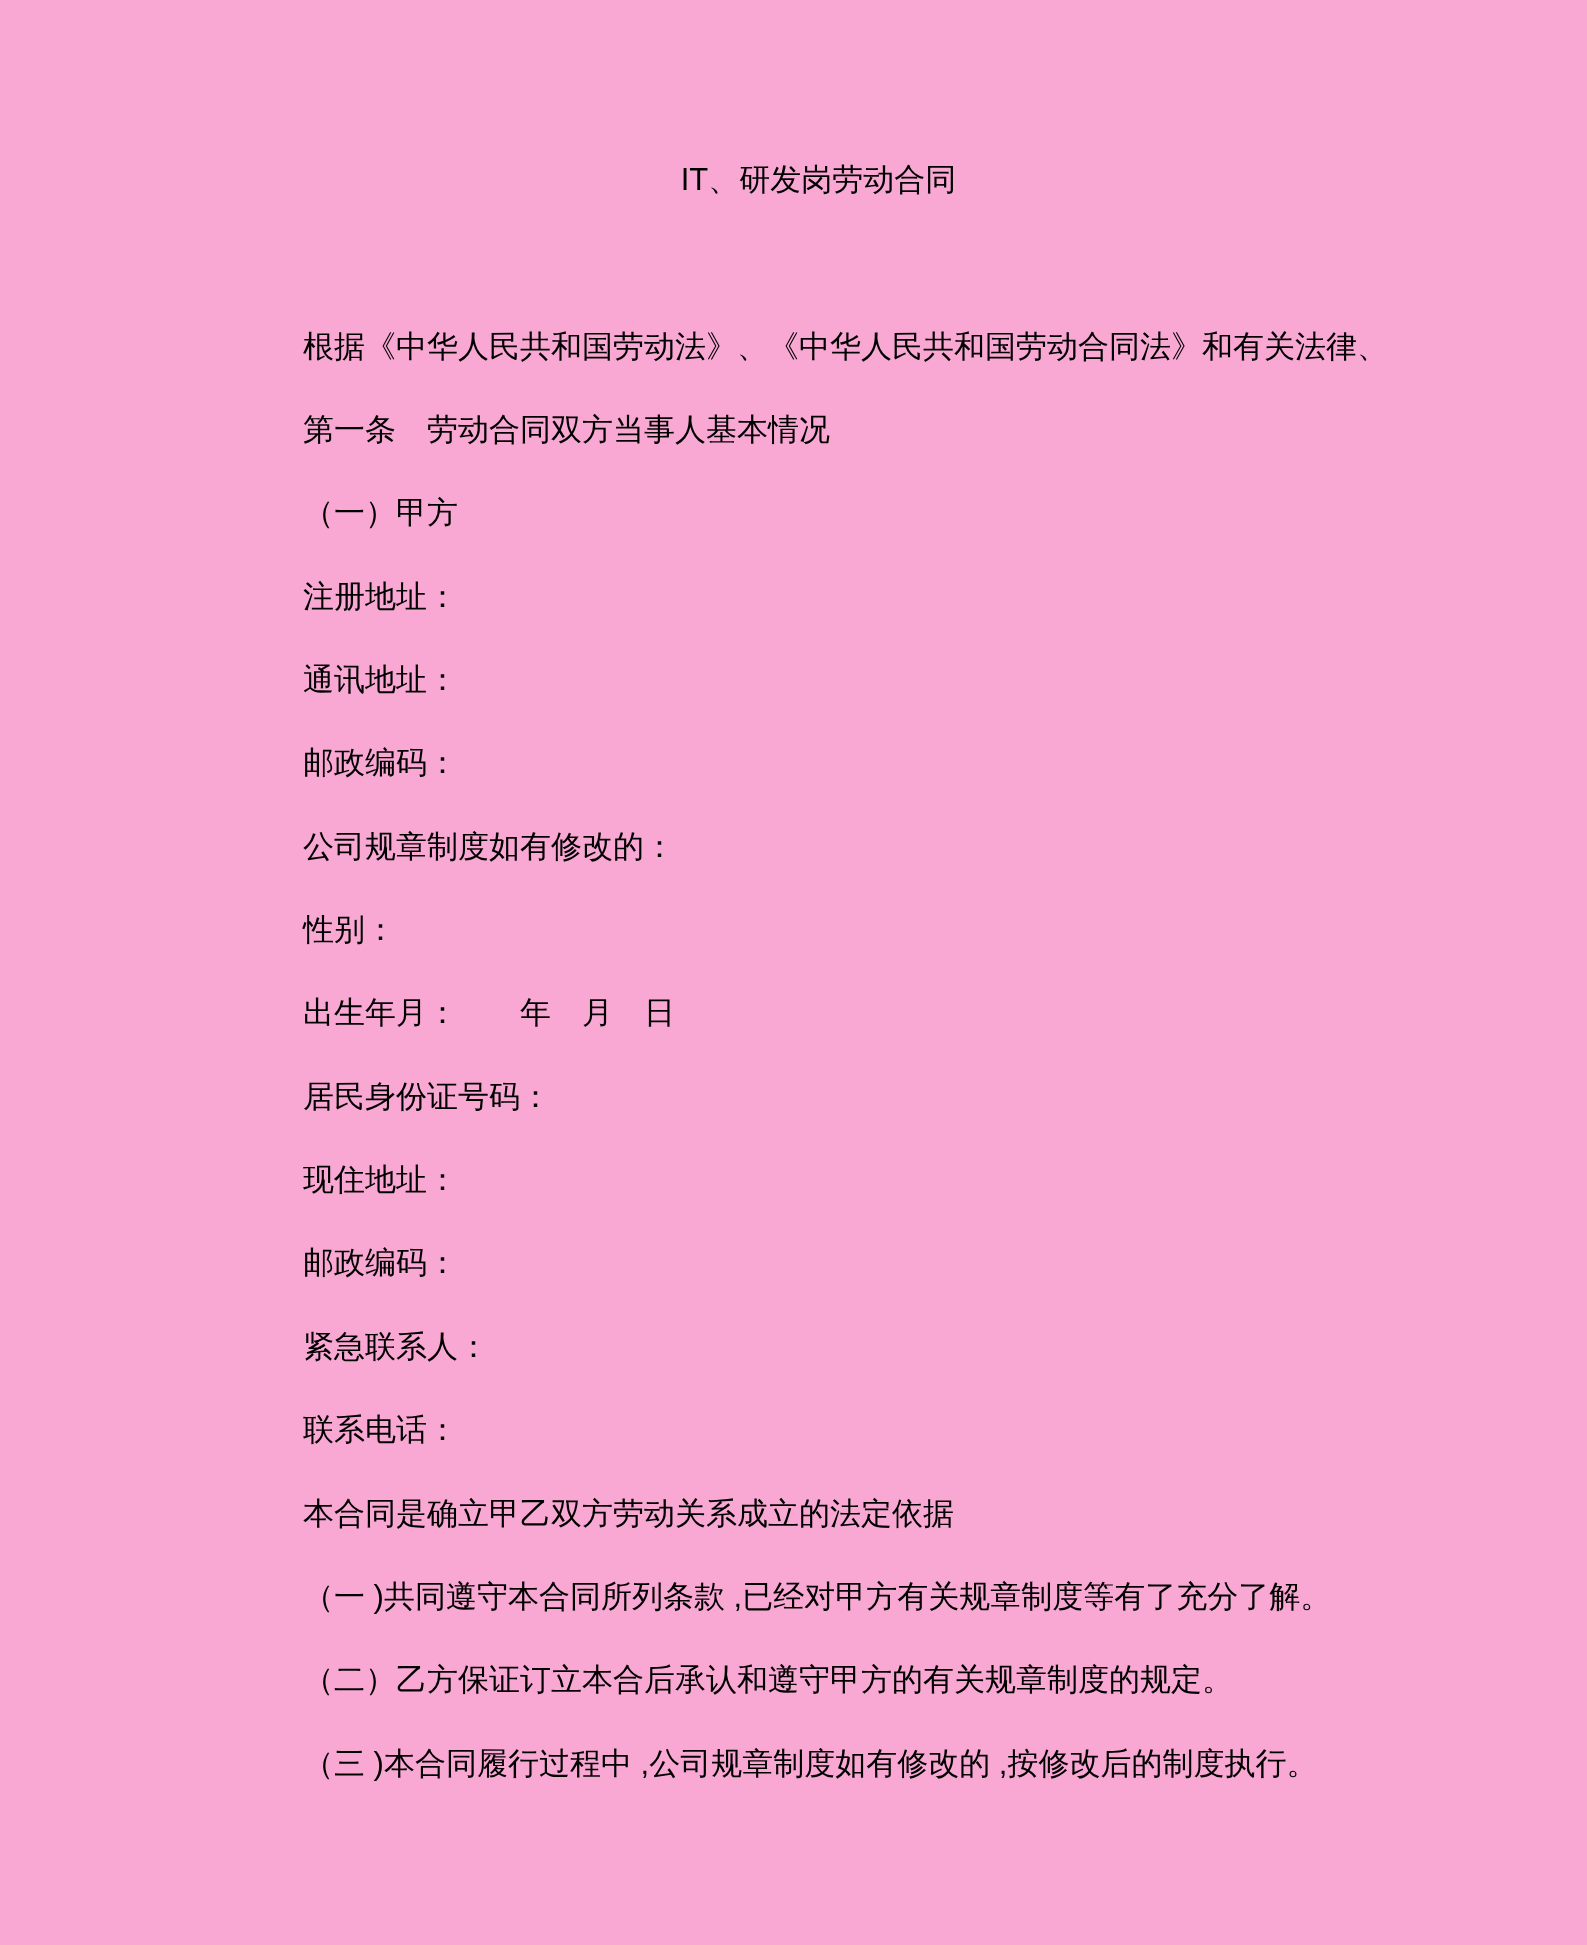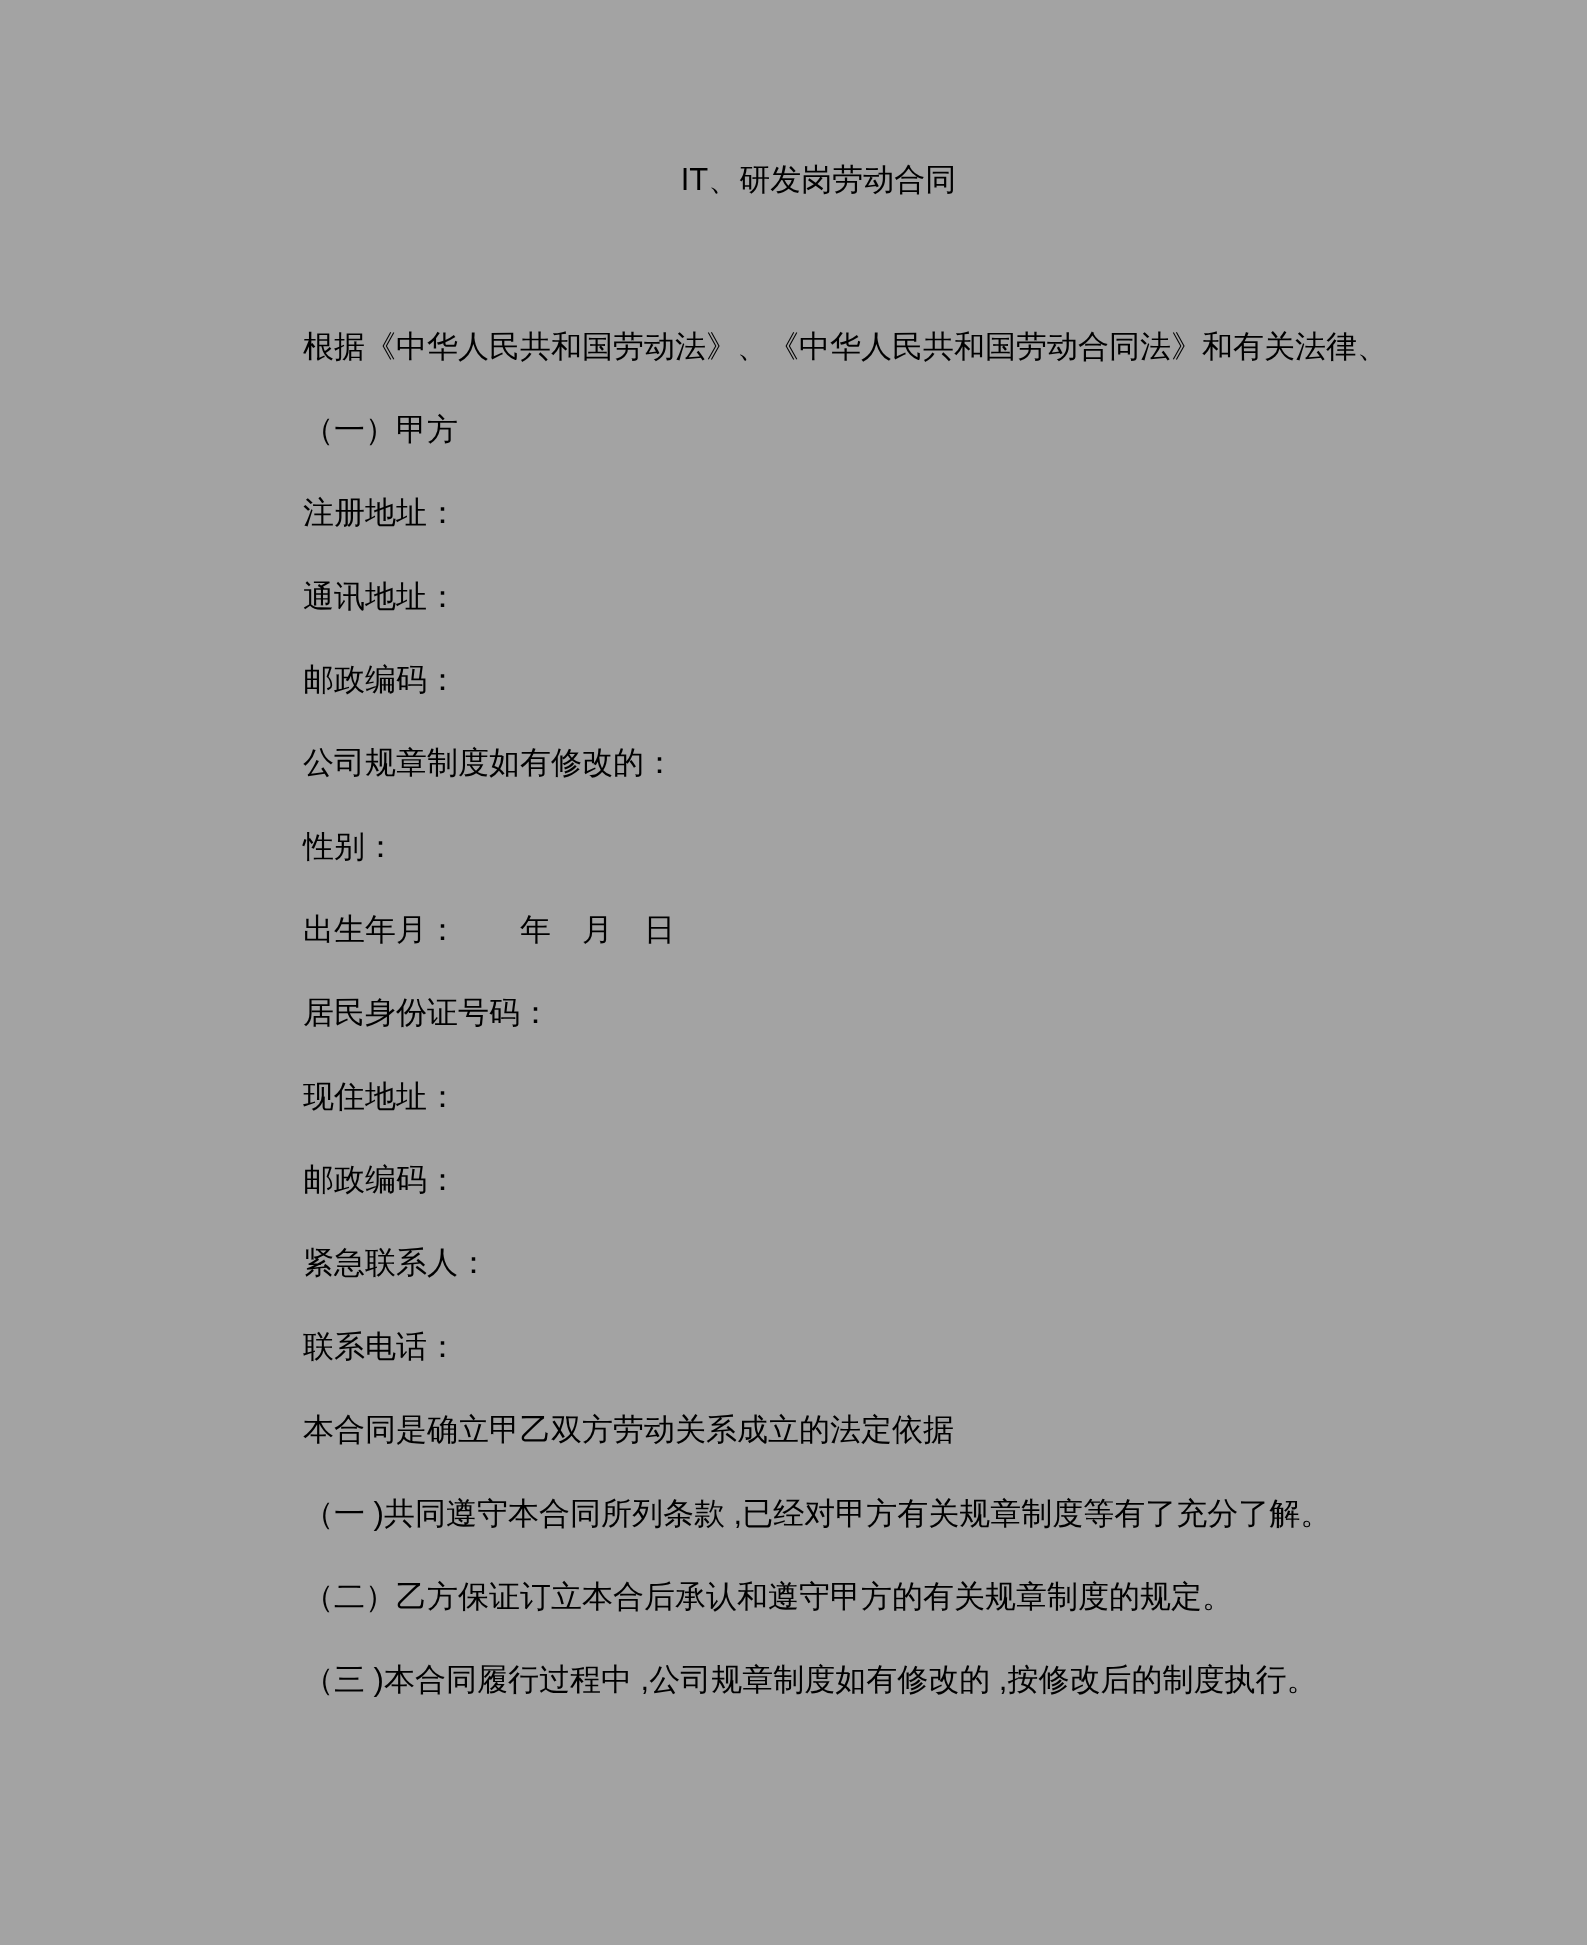--- a/index.html
+++ b/index.html
@@ -4,21 +4,21 @@
 <style>
   html, body {
     margin: 0;
     padding: 0;
     background: #ffffff;
   }
   .page {
     position: relative;
     width: 1587px;
     height: 1945px;
-    background: #a3a3a3;
+    background: #f9a8d4;
     overflow: hidden;
     color: #000000;
     font-family: "Liberation Sans", sans-serif;
   }
   .textarea {
     position: absolute;
     left: 240px;
     top: 0;
     width: 1157px;
     padding-top: 138px;
@@ -42,20 +42,21 @@
   }
 </style>
 </head>
 <body>
 
 <div class="page">
   <div class="textarea">
     <div class="title-line">IT、研发岗劳动合同</div>
     <div class="blank-line"></div>
     <div class="line indent">根据《中华人民共和国劳动法》、《中华人民共和国劳动合同法》和有关法律、</div>
+    <div class="line indent">第一条　劳动合同双方当事人基本情况</div>
     <div class="line indent">（一）甲方</div>
     <div class="line indent">注册地址：</div>
     <div class="line indent">通讯地址：</div>
     <div class="line indent">邮政编码：</div>
     <div class="line indent">公司规章制度如有修改的：</div>
     <div class="line indent">性别：</div>
     <div class="line indent">出生年月：　　年　月　日</div>
     <div class="line indent">居民身份证号码：</div>
     <div class="line indent">现住地址：</div>
     <div class="line indent">邮政编码：</div>

